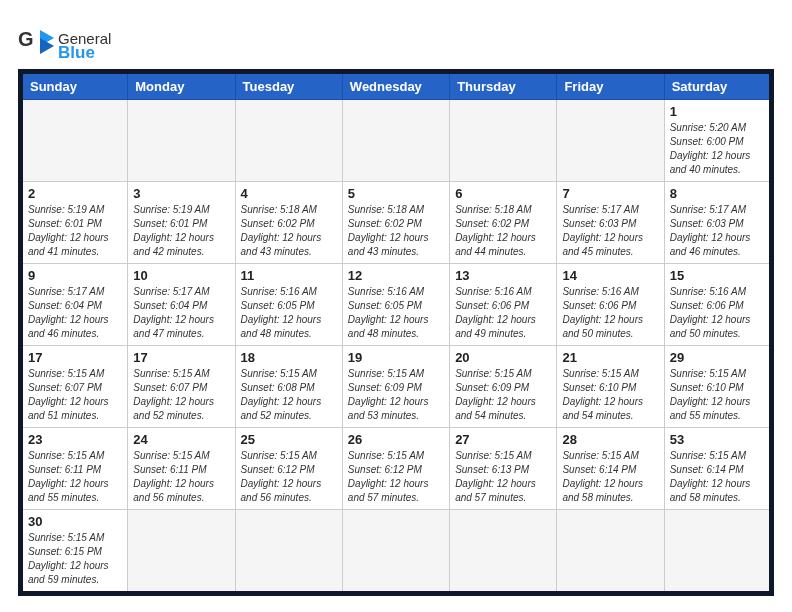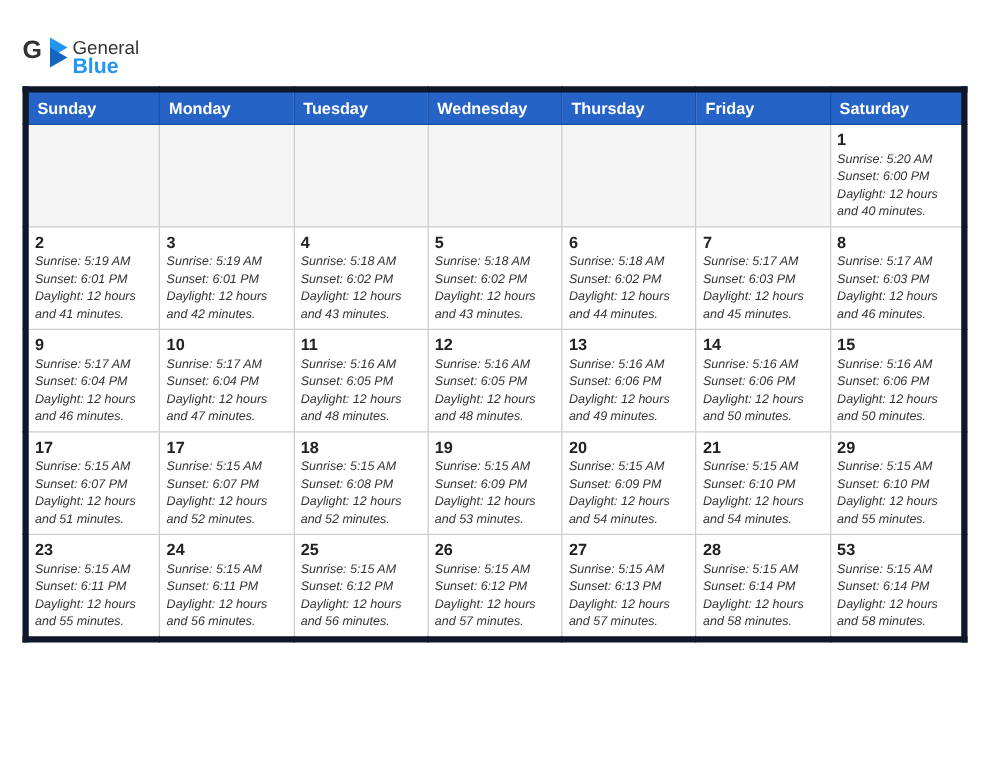--- a/index.html
+++ b/index.html
@@ -246,15 +246,27 @@
           </td>
           <td>
             <span class="day-number">28</span>
             <div class="day-info">Sunrise: 5:15 AM<br>Sunset: 6:14 PM<br>Daylight: 12 hours and 58 minutes.</div>
           </td>
           <td>
             <span class="day-number">53</span>
             <div class="day-info">Sunrise: 5:15 AM<br>Sunset: 6:14 PM<br>Daylight: 12 hours and 58 minutes.</div>
           </td>
         </tr>
+        <tr>
+          <td>
+            <span class="day-number">30</span>
+            <div class="day-info">Sunrise: 5:15 AM<br>Sunset: 6:15 PM<br>Daylight: 12 hours and 59 minutes.</div>
+          </td>
+          <td class="empty"></td>
+          <td class="empty"></td>
+          <td class="empty"></td>
+          <td class="empty"></td>
+          <td class="empty"></td>
+          <td class="empty"></td>
+        </tr>
       </tbody>
   </table>
 </div>
 
 </body></html>

